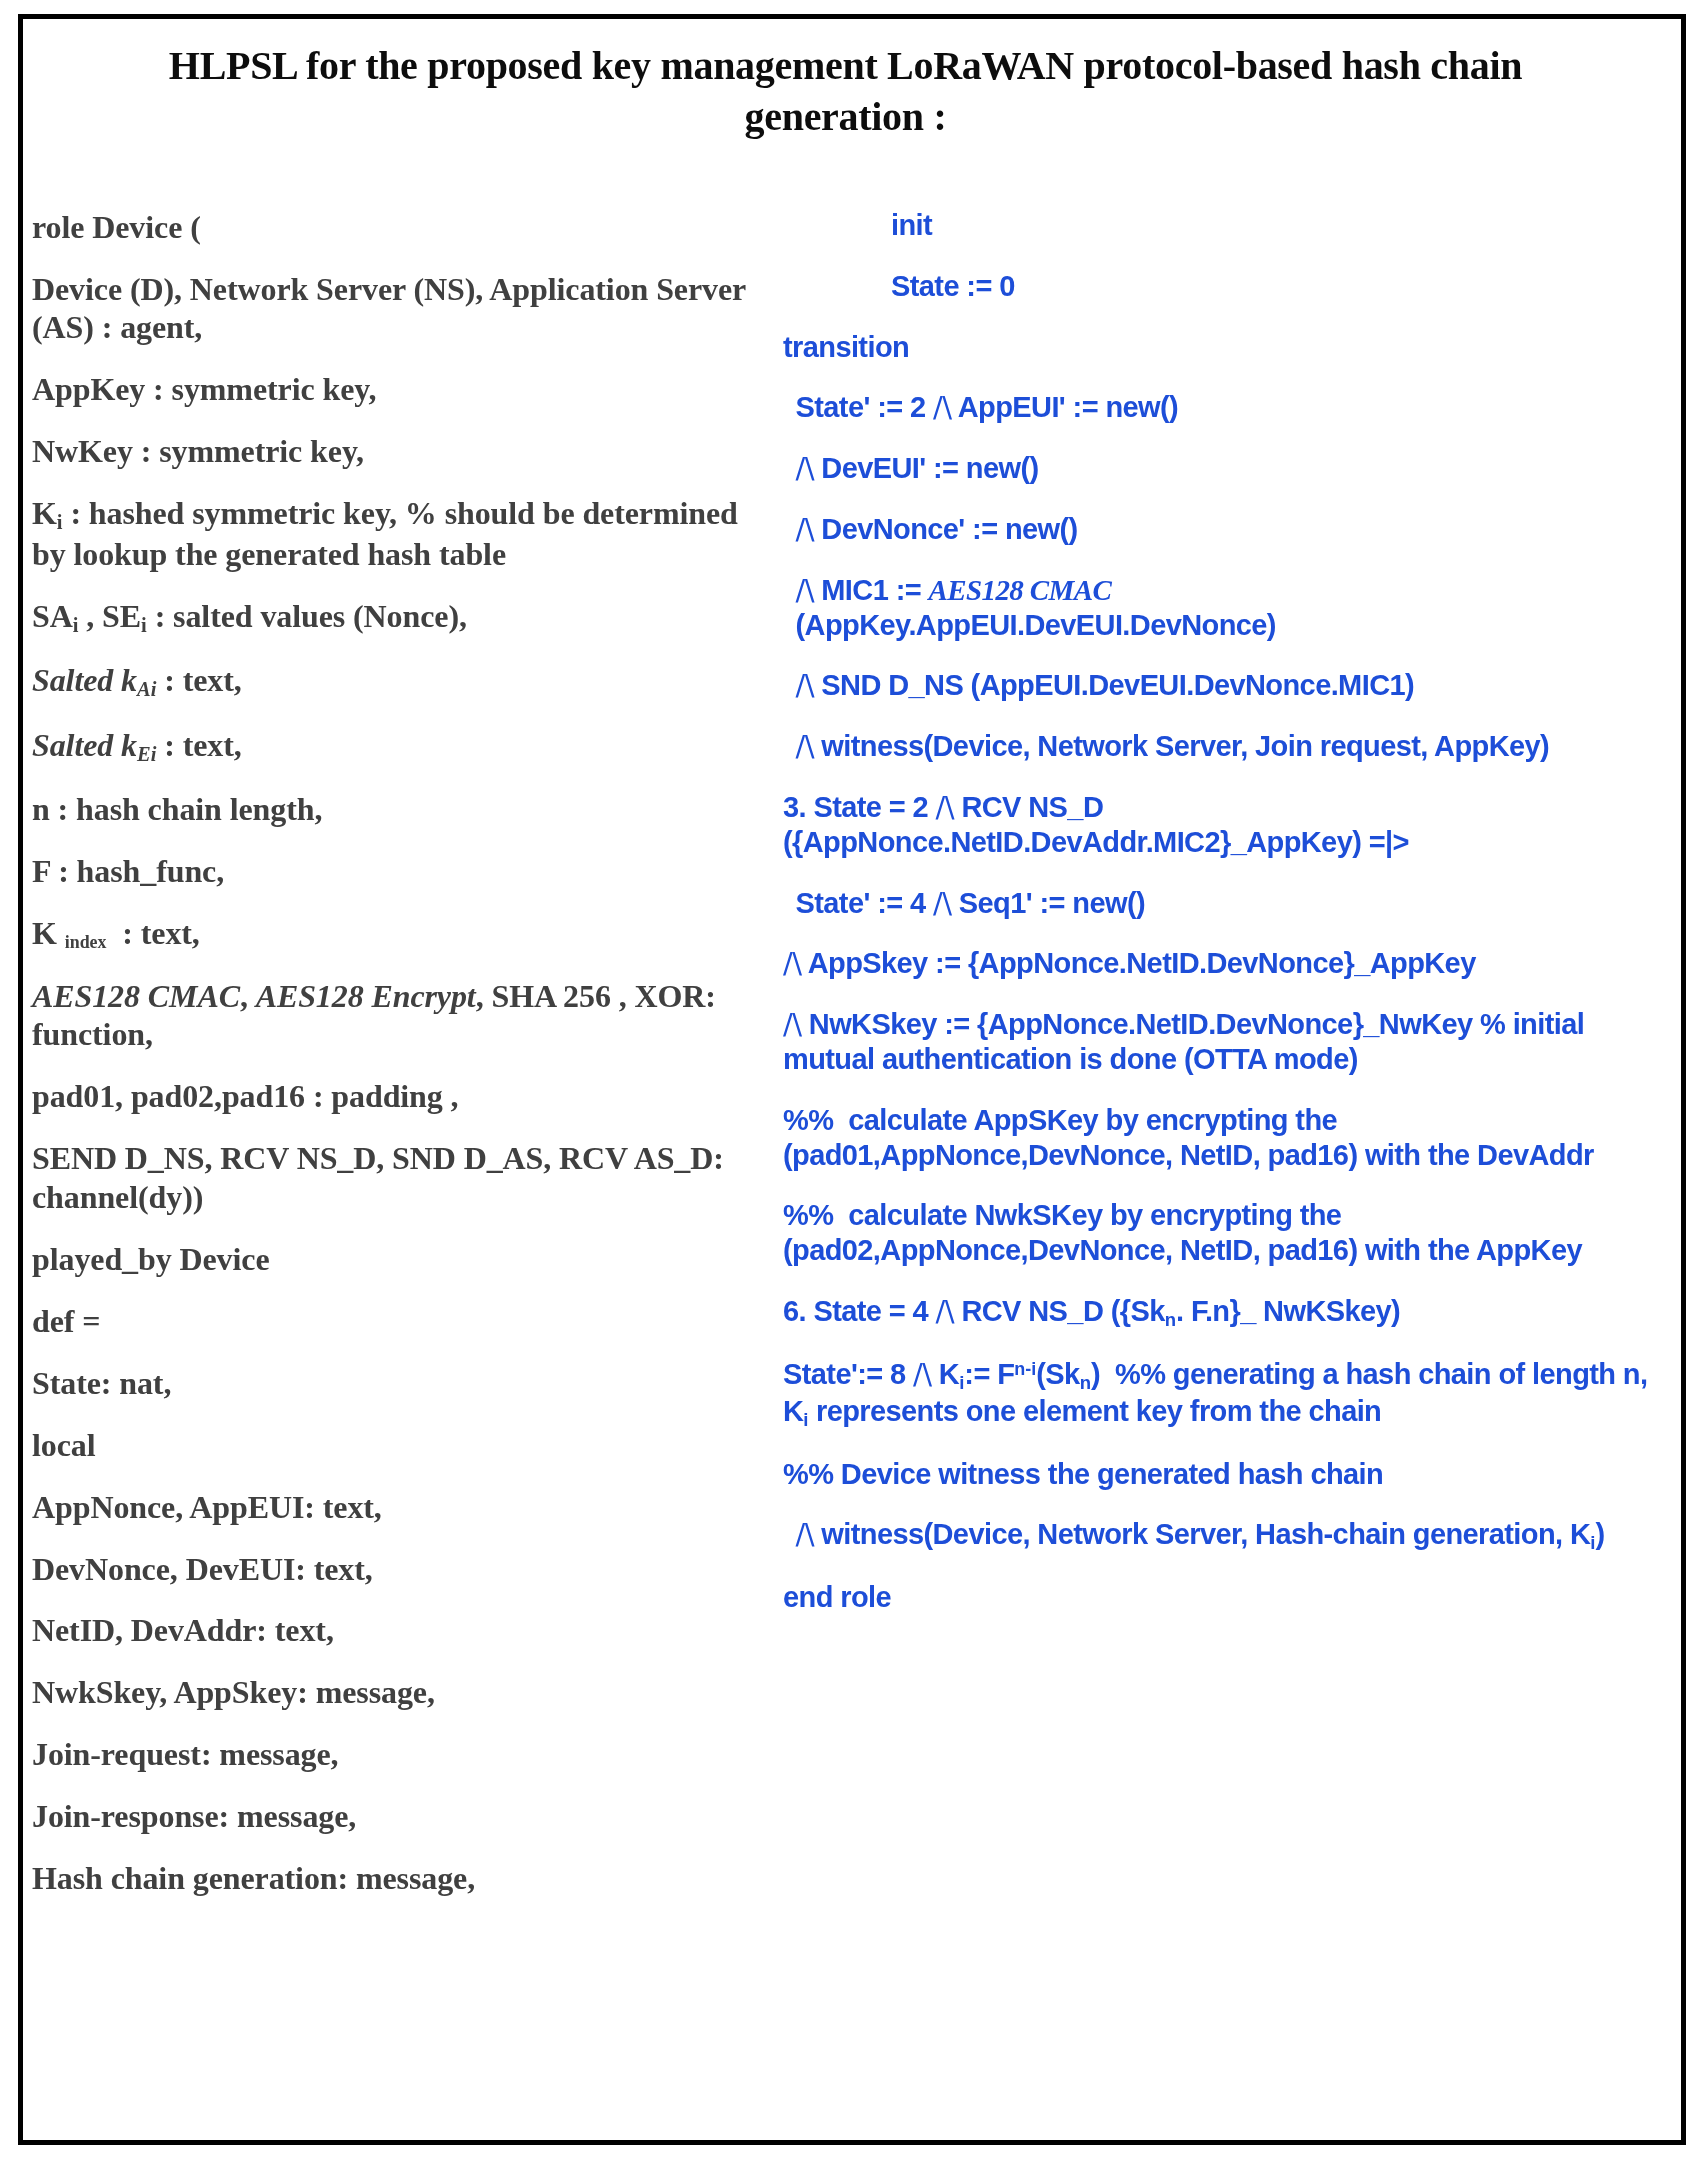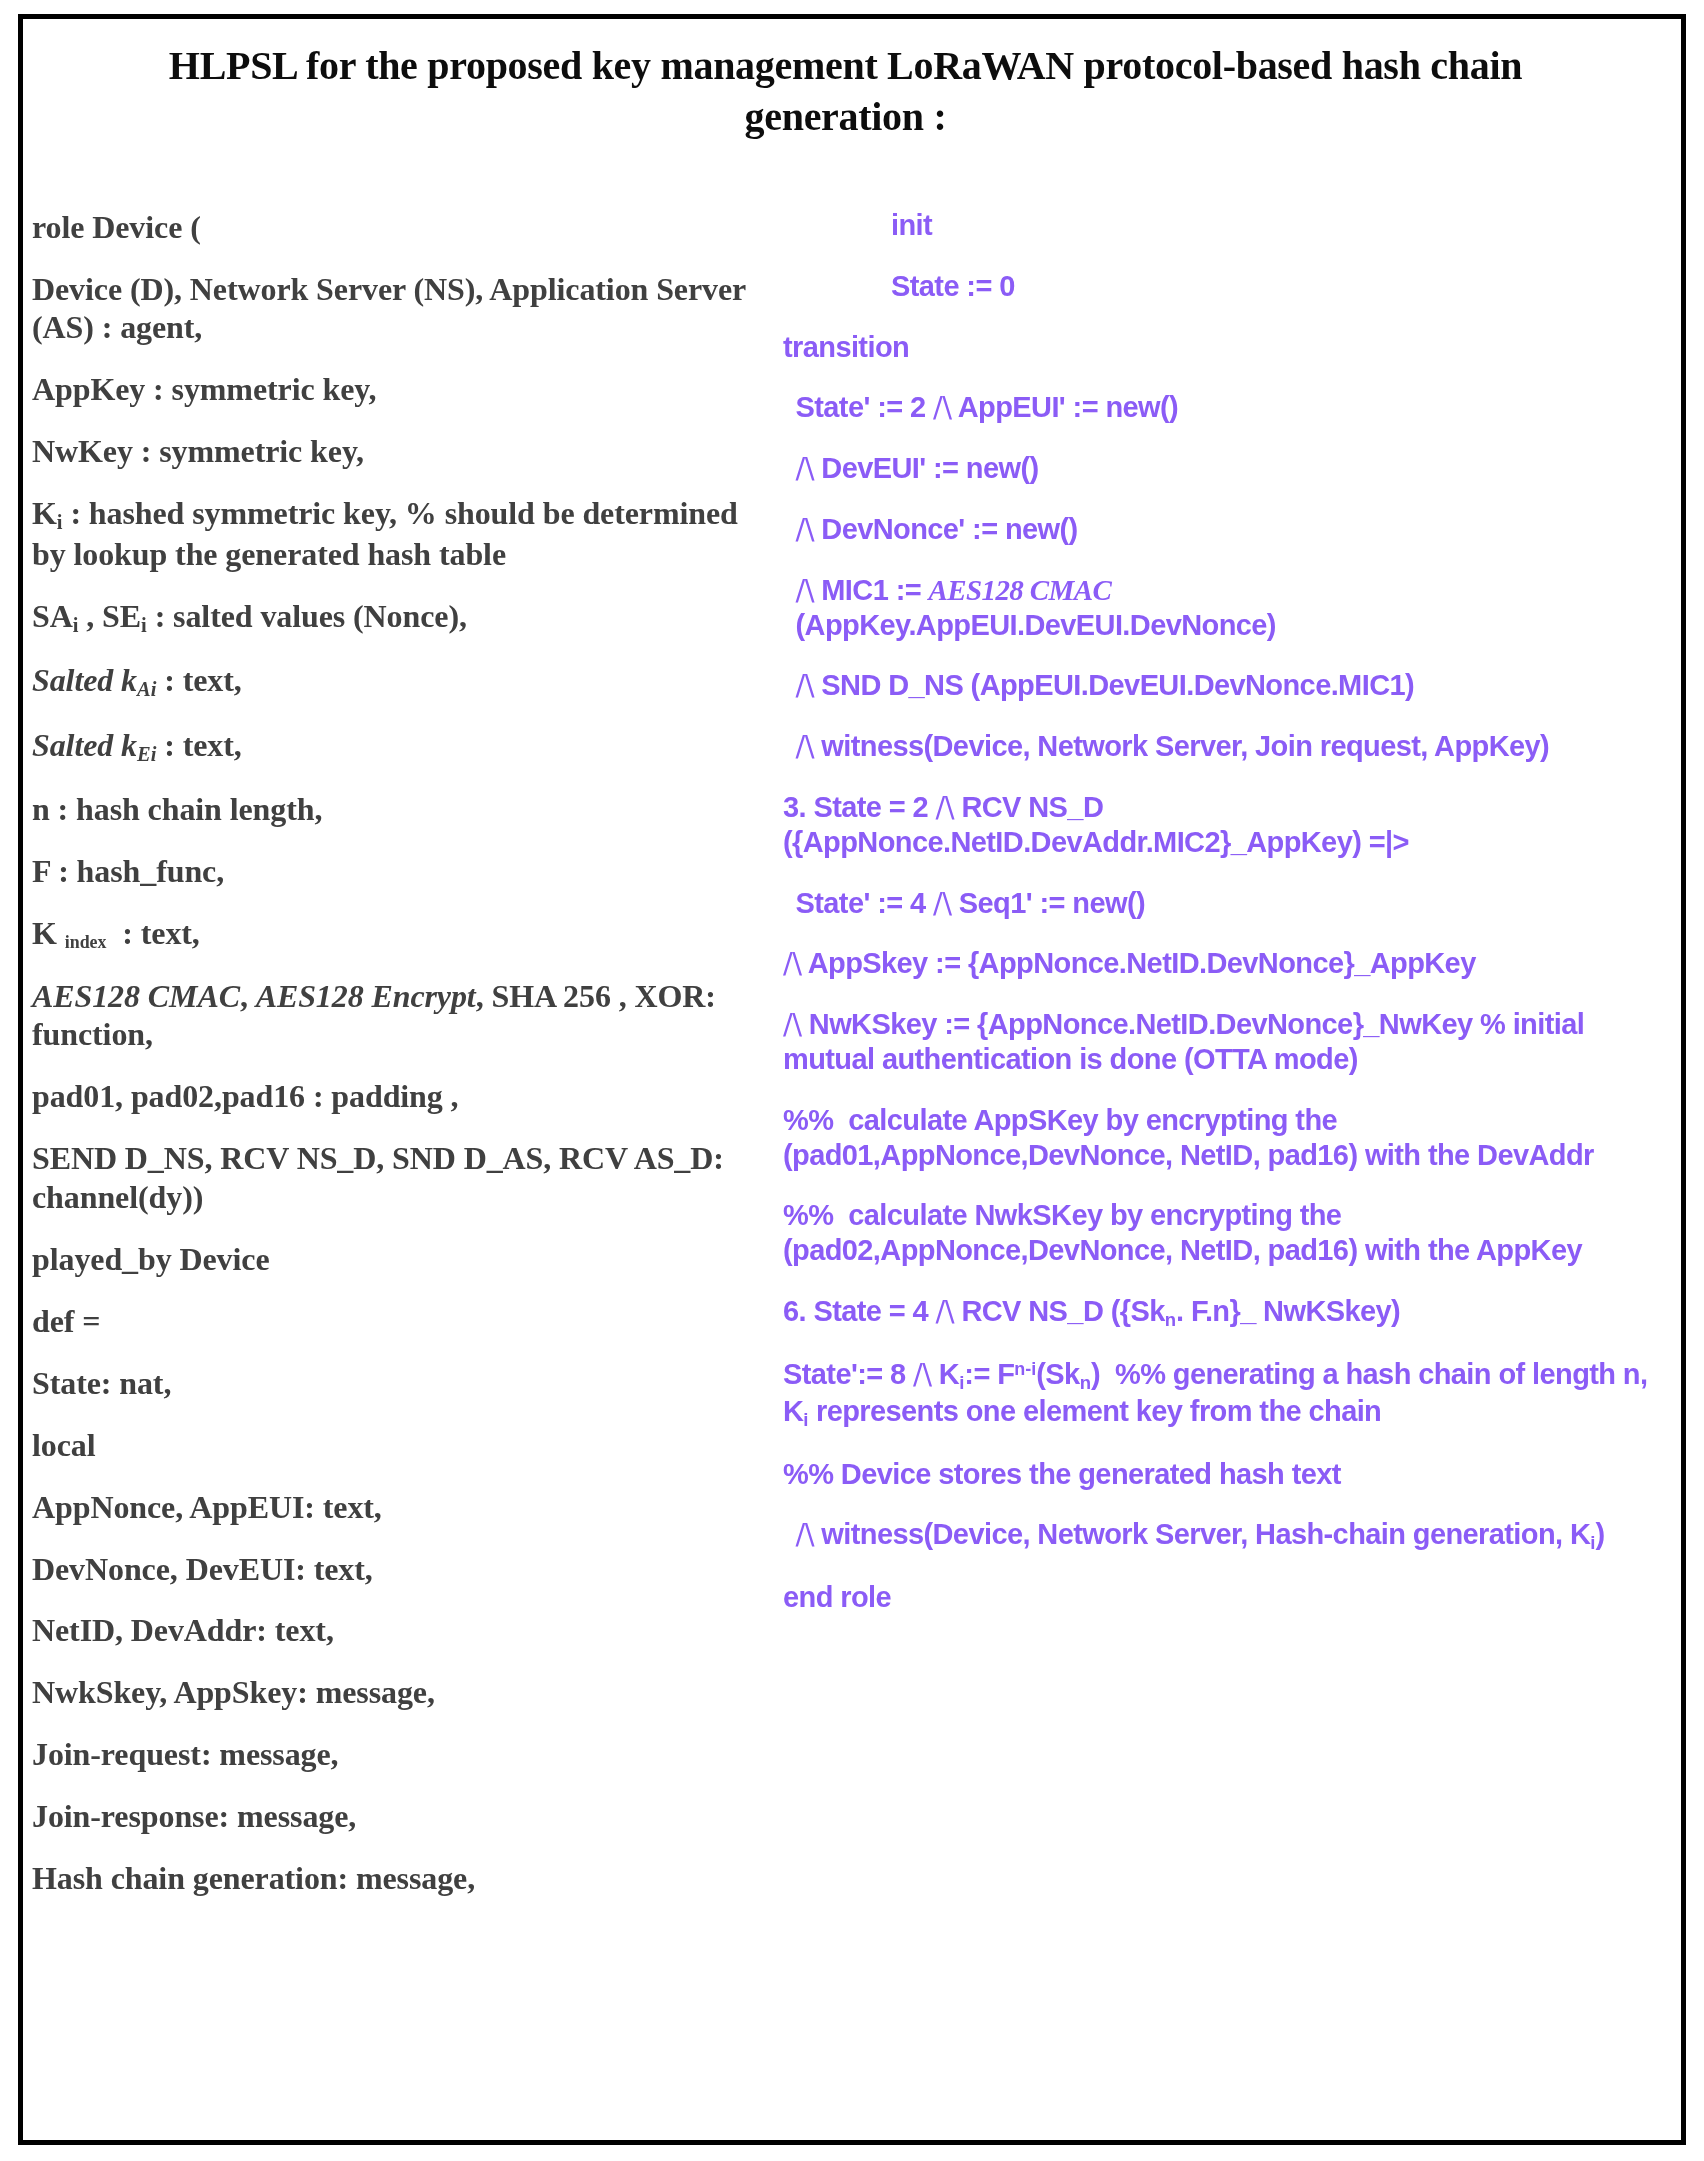--- a/index.html
+++ b/index.html
@@ -57,21 +57,21 @@
     letter-spacing: -0.1px;
   }
   .col-right {
     width: 908px;
     padding-left: 14px;
     box-sizing: border-box;
     font-family: "Liberation Sans", "DejaVu Sans", sans-serif;
     font-weight: bold;
     font-size: 29px;
     line-height: 1.20;
-    color: #8b5cf6;
+    color: #1d4ed8;
     letter-spacing: -0.6px;
   }
   .line {
     margin: 0 0 23.6px 0;
     white-space: pre-wrap;
     word-break: normal;
   }
   .col-right .line { margin-bottom: 26px; }
   .line.indent { padding-left: 108px; }
   .line.indent-sm { padding-left: 12.5px; }
@@ -203,21 +203,21 @@
       <p class="line"><span class="wedge">/\</span><span> NwKSkey := {AppNonce.NetID.DevNonce}_NwKey % initial mutual authentication is done (OTTA mode)</span></p>
 
       <p class="line"><span>%%  calculate AppSKey by encrypting the</span><br><span>(pad01,AppNonce,DevNonce, NetID, pad16) with the DevAddr</span></p>
 
       <p class="line"><span>%%  calculate NwkSKey by encrypting the</span><br><span>(pad02,AppNonce,DevNonce, NetID, pad16) with the AppKey</span></p>
 
       <p class="line"><span>6. State = 4 </span><span class="wedge">/\</span><span> RCV NS_D ({Sk</span><span class="sub-u">n</span><span>. F.n}_ NwKSkey)</span></p>
 
       <p class="line"><span>State':= 8 </span><span class="wedge">/\</span><span> K</span><span class="sub-u">i</span><span>:= F</span><span class="sup-u">n-i</span><span>(Sk</span><span class="sub-u">n</span><span>)  %% generating a hash chain of length n, K</span><span class="sub-u">i</span><span> represents one element key from the chain</span></p>
 
-      <p class="line"><span>%% Device stores the generated hash text</span></p>
+      <p class="line"><span>%% Device witness the generated hash chain</span></p>
 
       <p class="line indent-sm"><span class="wedge">/\</span><span> witness(Device, Network Server, Hash-chain generation, K</span><span class="sub-u">i</span><span>)</span></p>
 
       <p class="line"><span>end role</span></p>
 
     </div>
   </div>
 </div>
 
 

